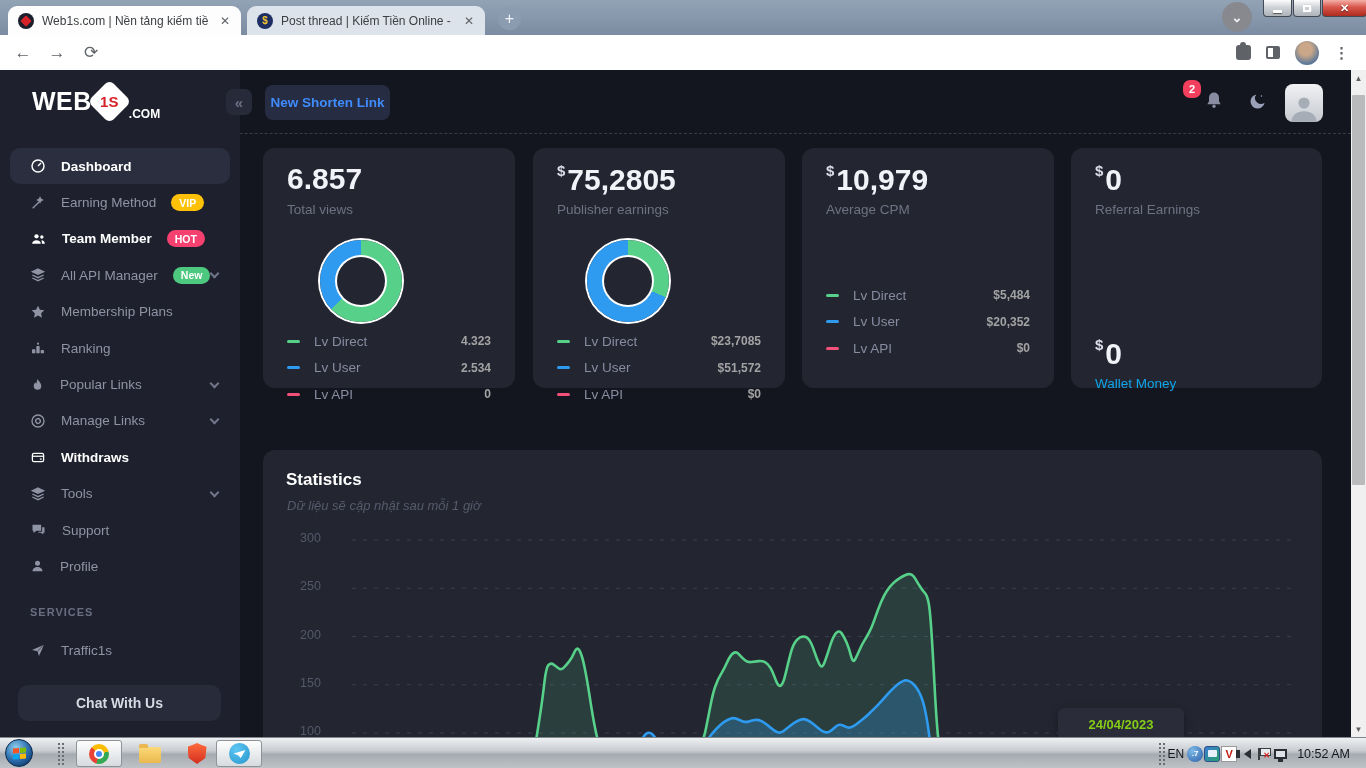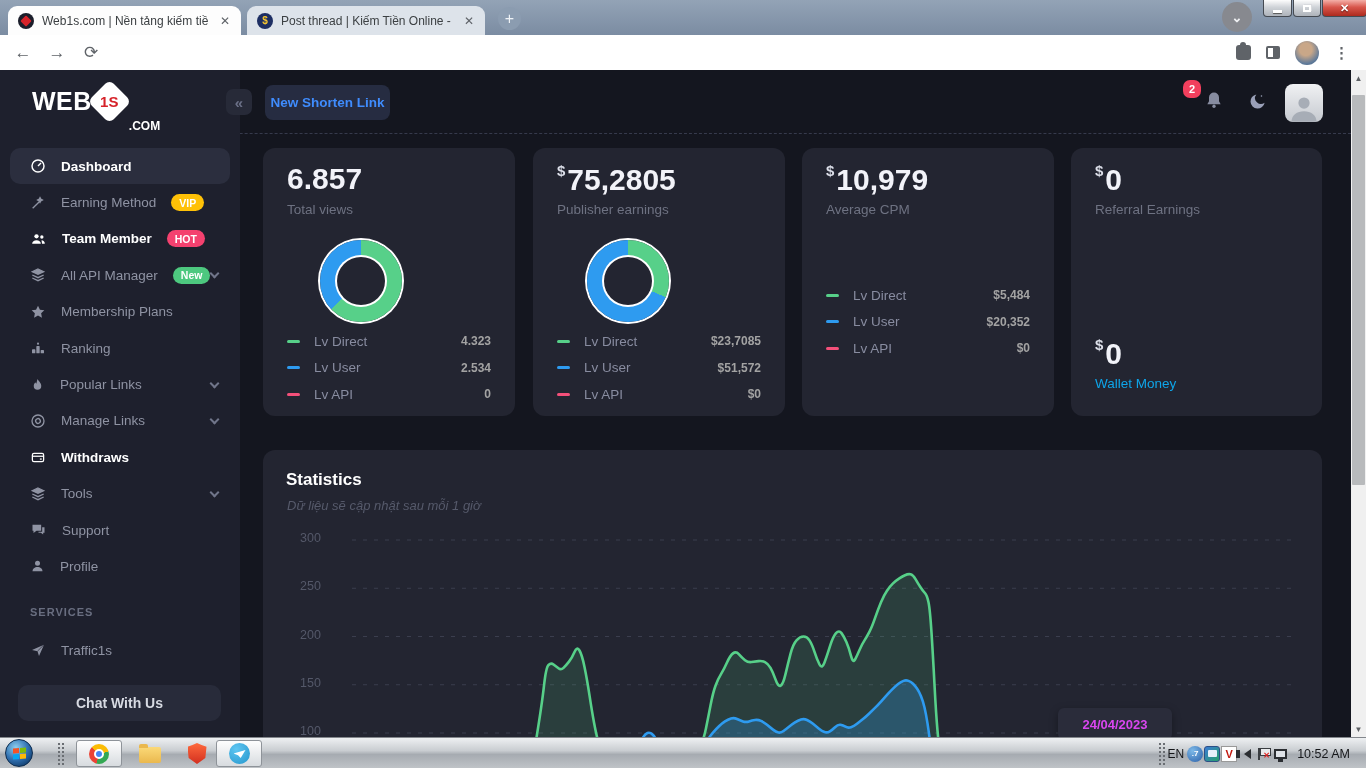--- a/index.html
+++ b/index.html
@@ -48,21 +48,21 @@
   
   .page{position:absolute;top:70px;left:0;width:1351px;height:667px;background:#14161f;overflow:hidden}
   .header-sep{position:absolute;top:63px;left:0;width:1351px;border-top:1px dashed #363a4c}
 
   
   .sidebar{position:absolute;left:0;top:0;width:240px;height:667px;background:#1e202d}
   .logo{height:63px;display:flex;align-items:center;padding-left:32px}
   .logo-web{color:#fff;font-size:25px;font-weight:800;letter-spacing:.5px}
   .logo-diamond{width:31px;height:31px;background:#fff;border-radius:6px;transform:rotate(45deg);display:flex;align-items:center;justify-content:center;margin:0 4px 0 2px}
   .logo-diamond span{transform:rotate(-45deg);color:#d6232a;font-weight:800;font-size:15px}
-  .logo-com{color:#fff;font-size:12px;font-weight:800;align-self:flex-end;margin-bottom:0}
+  .logo-com{color:#fff;font-size:12px;font-weight:800;align-self:flex-end;margin-bottom:12px}
   .menu{position:absolute;top:78px;left:0;width:240px}
   .mi{height:36.4px;display:flex;align-items:center;padding-left:30px;gap:15px;color:#8f93a3;font-size:13.5px;position:relative}
   .mi svg{flex:none}
   .mi-active{background:#2b2e3e;border-radius:10px;margin:0 10px;padding-left:20px;color:#fff;font-weight:bold}
   .mi-bold{color:#fff;font-weight:bold}
   .badge{font-size:10.5px;font-weight:bold;color:#fff;border-radius:9px;padding:2.5px 8px}
   .badge-vip{background:#ffc107}.badge-hot{background:#f4416f}.badge-new{background:#4dc87f}
   .chev{position:absolute;right:22px;width:7px;height:7px;border-right:2px solid #70758a;border-bottom:2px solid #70758a;transform:rotate(45deg);margin-top:-3px}
   .services-label{position:absolute;top:536px;left:30px;color:#696e80;font-size:11px;font-weight:bold;letter-spacing:1px}
   .service-item{position:absolute;top:562px;left:0;width:240px}
@@ -70,21 +70,21 @@
 
   
   .collapse-btn{position:absolute;left:226px;top:19px;width:26px;height:26px;border-radius:7px;background:#272a38;color:#6b7087;font-size:15px;font-weight:bold;display:flex;align-items:center;justify-content:center}
   .new-link-btn{position:absolute;left:265px;top:15px;width:125px;height:35px;border-radius:8px;background:#262c41;color:#3f8cfd;font-size:13.5px;font-weight:bold;display:flex;align-items:center;justify-content:center}
   .bell-wrap{position:absolute;left:1204px;top:20px}
   .notif-badge{position:absolute;left:1183px;top:10px;min-width:18px;height:18px;border-radius:7px;background:#f23f5d;color:#fff;font-size:11px;font-weight:bold;display:flex;align-items:center;justify-content:center;z-index:2;padding:0 4px}
   .moon-wrap{position:absolute;left:1248px;top:22px}
   .user-avatar{position:absolute;left:1285px;top:14px;width:38px;height:38px;border-radius:8px;background:linear-gradient(#f0f1f3,#c6cad0);display:flex;align-items:flex-end;justify-content:center;overflow:hidden}
 
   
-  .card{position:absolute;top:78px;height:268px;background:#232531;border-radius:12px}
+  .card{position:absolute;top:78px;height:240px;background:#232531;border-radius:12px}
   .card1{left:263px;width:252px}.card2{left:533px;width:252px}
   .card3{left:802px;width:252px}.card4{left:1071px;width:251px}
   .big-value{position:absolute;left:24px;top:14px;color:#f2f3f9;font-size:30px;font-weight:800}
   .cur{font-size:15px;font-weight:bold;vertical-align:14px;margin-right:2px;color:#dcdfe9}
   .card-label{position:absolute;left:24px;top:54px;color:#6e7282;font-size:13.5px}
   .donut{position:absolute;top:92px;width:82px;height:82px;border-radius:50%;box-shadow:0 0 0 2px #fff}
   .donut .hole{position:absolute;left:17px;top:17px;width:48px;height:48px;border-radius:50%;background:#232531;box-shadow:0 0 0 2px #fff}
   .legend{position:absolute;left:0;width:100%;top:180px}
   .legend3{top:134px}
   .lrow{height:26.5px;display:flex;align-items:center;padding:0 24px}
@@ -95,21 +95,21 @@
   .value2{position:absolute;left:24px;top:188px;color:#f2f3f9;font-size:30px;font-weight:800}
   .label2{position:absolute;left:24px;top:228px;color:#0ea5e9;font-size:13.5px}
 
   
   .stats-card{position:absolute;left:263px;top:380px;width:1059px;height:400px;background:#232531;border-radius:12px}
   .stats-title{position:absolute;left:23px;top:20px;color:#fff;font-size:17px;font-weight:800}
   .stats-sub{position:absolute;left:24px;top:48px;color:#565a6b;font-size:13px;font-style:italic}
   .ytick{position:absolute;left:300px;width:42px;text-align:left;color:#545869;font-size:12.5px}
   #stats-chart{position:absolute;left:350px;top:450px;width:952px;height:217px;overflow:visible}
   .gridline{stroke:#3b3e4e;stroke-width:1;stroke-dasharray:4 7}
-  .chart-tooltip{position:absolute;left:1058px;top:638px;width:114px;height:32px;background:#2a2c3a;border-radius:6px;color:#d946ef;font-size:13px;font-weight:bold;display:flex;align-items:center;justify-content:center;box-shadow:0 3px 8px rgba(0,0,0,.35)}
+  .chart-tooltip{position:absolute;left:1058px;top:638px;width:126px;height:32px;background:#2a2c3a;border-radius:6px;color:#84cc16;font-size:13px;font-weight:bold;display:flex;align-items:center;justify-content:center;box-shadow:0 3px 8px rgba(0,0,0,.35)}
 
   
   .taskbar{position:absolute;left:0;top:737px;width:1366px;height:31px;background:linear-gradient(#eef0f2,#c9cdd1 42%,#a6abb1 55%,#bfc3c7);border-top:1px solid #83878c}
   .start-orb{position:absolute;left:5px;top:1px;width:28px;height:28px;border-radius:50%;background:radial-gradient(circle at 38% 30%,#8fd0ef,#2f6fb0 50%,#103a68 85%);border:1px solid #0d2c4e;display:flex;align-items:center;justify-content:center}
   .winflag{width:13px;height:11px;display:grid;grid-template-columns:6px 6px;grid-template-rows:5px 5px;gap:1px;transform:skewY(-4deg)}
   .winflag i:nth-child(1){background:#f35325}.winflag i:nth-child(2){background:#81bc06}
   .winflag i:nth-child(3){background:#05a6f0}.winflag i:nth-child(4){background:#ffba08}
   .grip{position:absolute;top:4px;width:9px;height:23px;background:radial-gradient(#6a6e73 34%,transparent 36%);background-size:4px 4px}
   .task-btn{position:absolute;top:2px;width:46px;height:27px;border:1px solid #8e9399;border-radius:3px;background:linear-gradient(#fefefe,#d7dbdf);display:flex;align-items:center;justify-content:center}
   .task-plain{position:absolute;top:3px;width:34px;height:25px;display:flex;align-items:center;justify-content:center}

